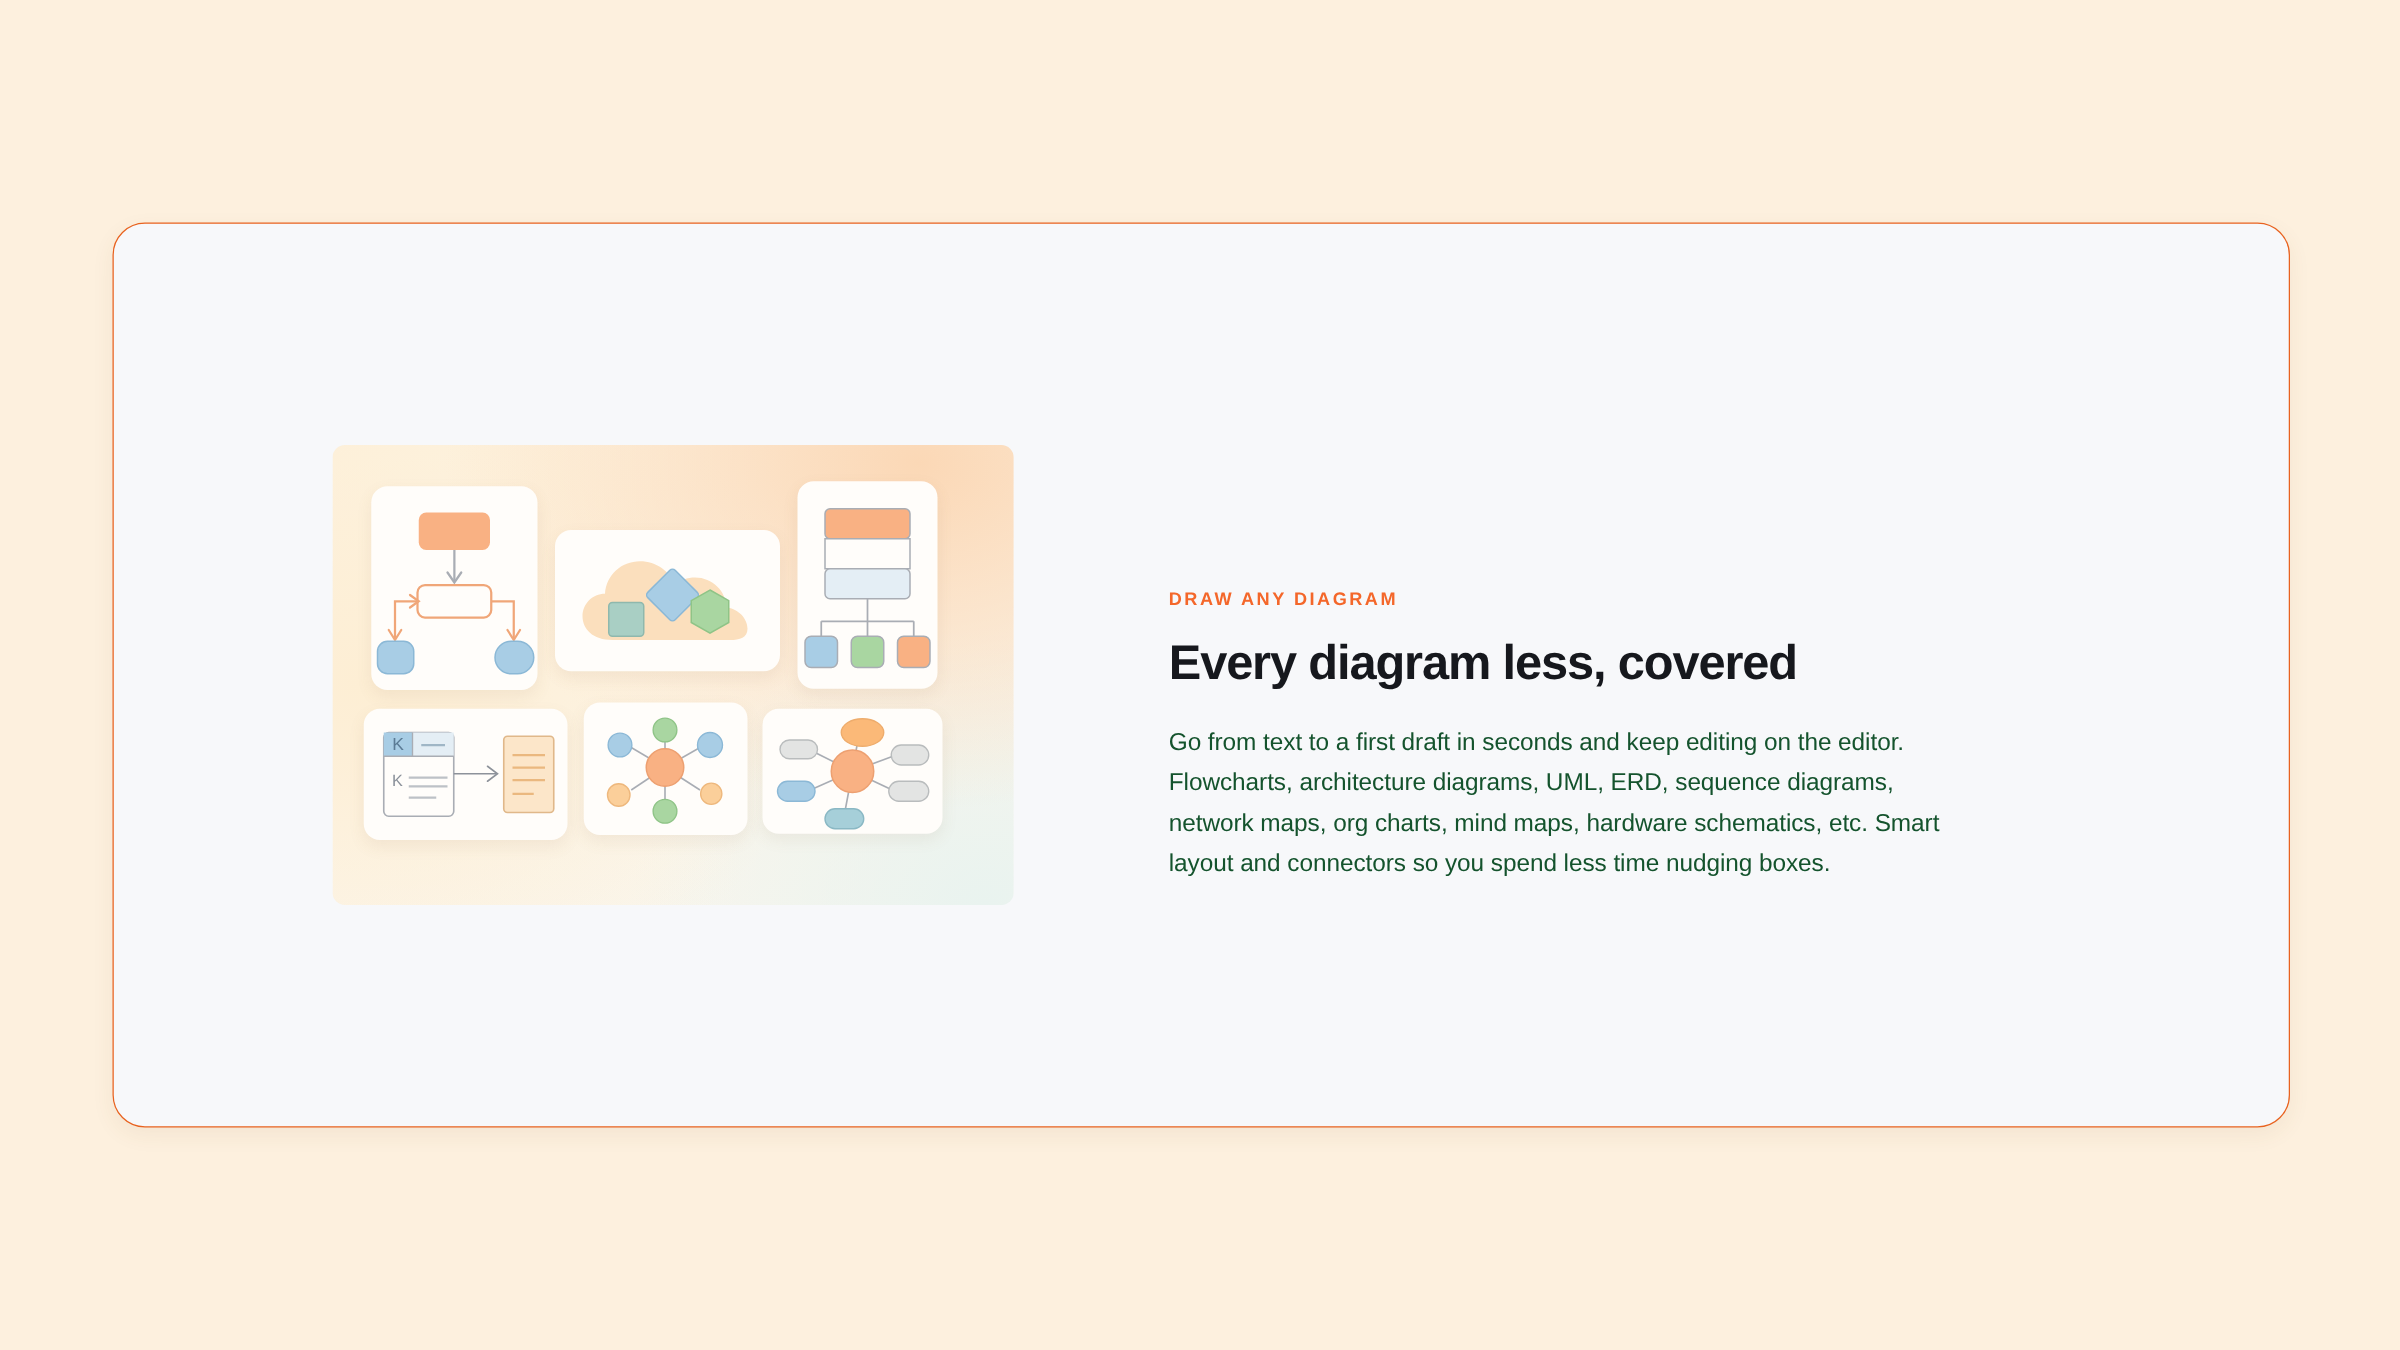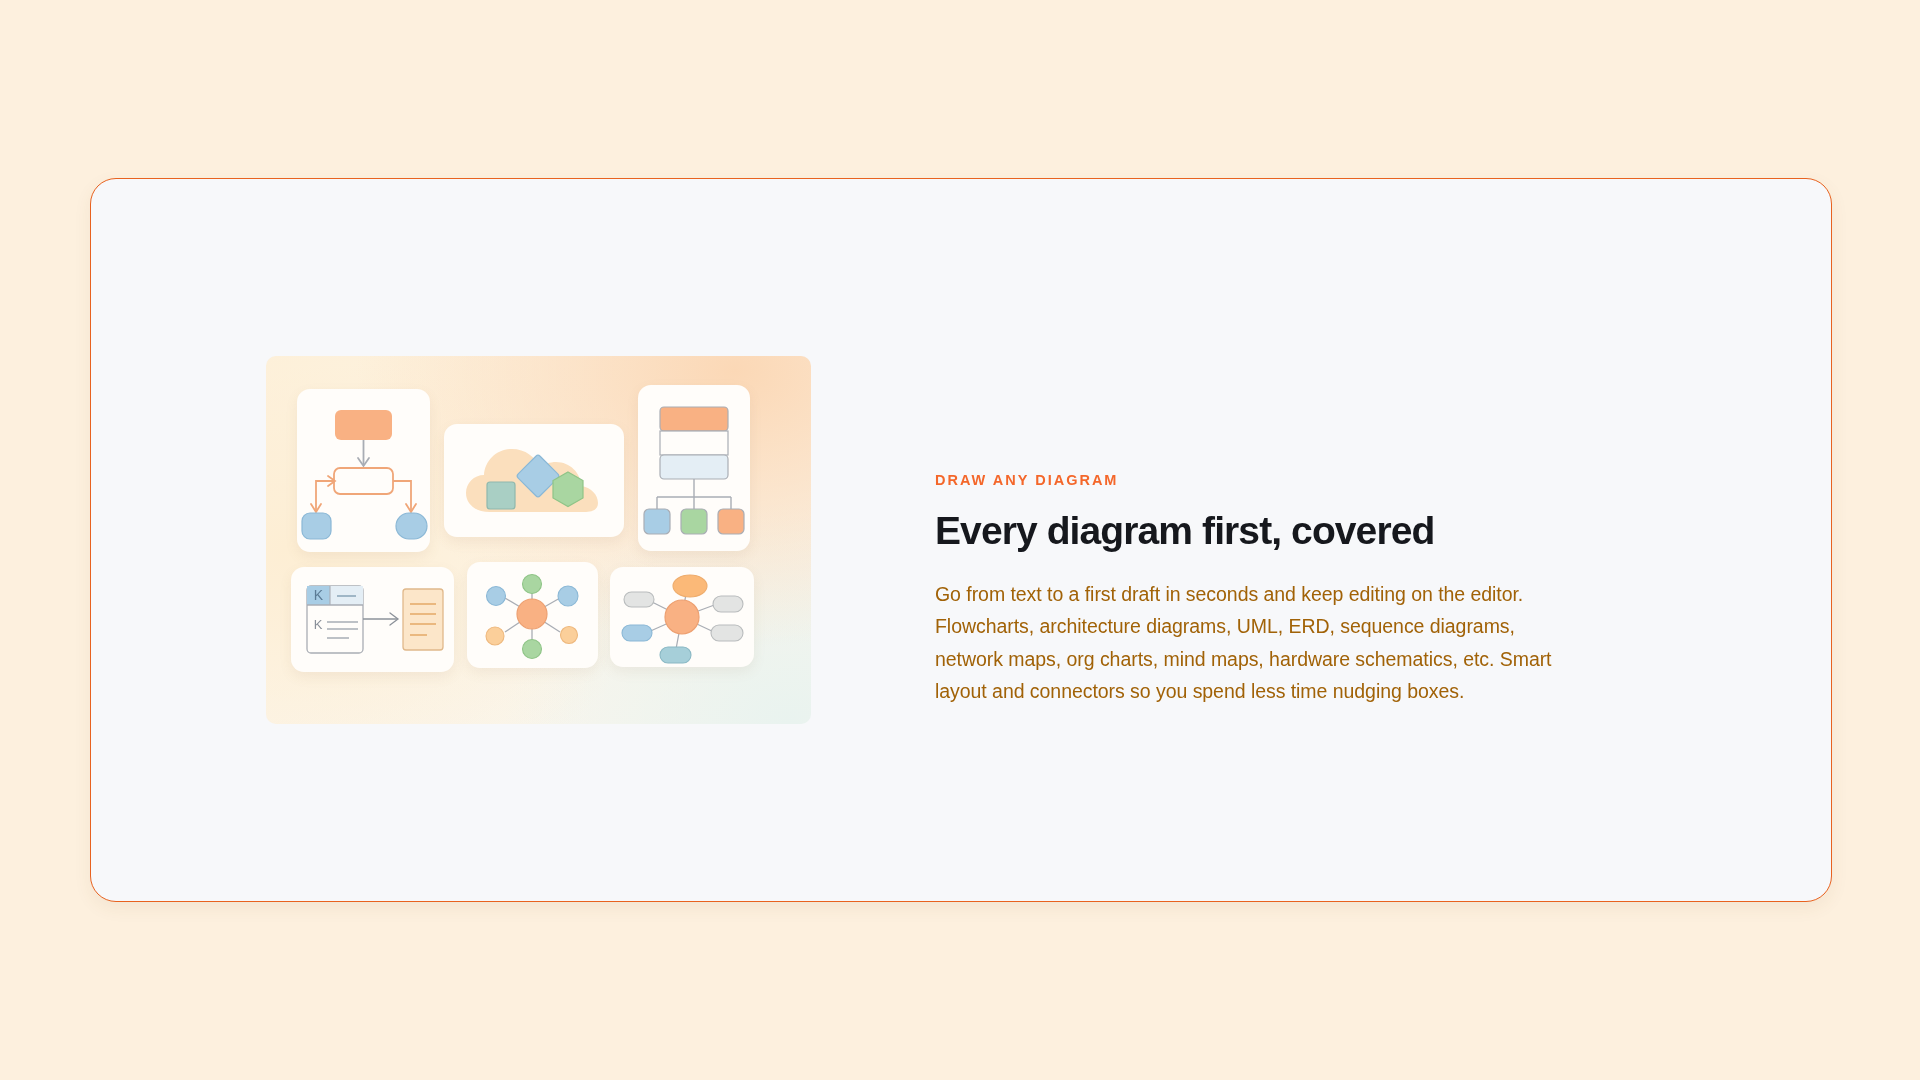--- a/index.html
+++ b/index.html
@@ -90,21 +90,21 @@
 
   .headline {
     color: #16181d;
     font-size: 39px;
     font-weight: bold;
     letter-spacing: -0.9px;
     margin-bottom: 25px;
   }
 
   .body-copy {
-    color: #a16207;
+    color: #14532d;
     font-size: 19.5px;
     line-height: 32.4px;
     letter-spacing: -0.05px;
   }
 </style>
 </head>
 <body>
 
 <div class="feature-card">
   <div class="card-inner">
@@ -204,18 +204,18 @@
           <rect x="12" y="58" width="30" height="16" rx="8" fill="#a8cde5" stroke="#8bb8d6" stroke-width="1.1"></rect>
           <rect x="50" y="80" width="31" height="16" rx="8" fill="#a6cfd9" stroke="#8ab8c4" stroke-width="1.1"></rect>
           <rect x="101" y="58" width="32" height="16" rx="8" fill="#e3e4e3" stroke="#b9bcbd" stroke-width="1.1"></rect>
           <rect x="103" y="29" width="30" height="16" rx="8" fill="#e3e4e3" stroke="#b9bcbd" stroke-width="1.1"></rect>
         </svg>
       </div>
     </div>
 
     <div class="text-col">
       <div class="eyebrow">DRAW ANY DIAGRAM</div>
-      <h2 class="headline">Every diagram first, covered</h2>
+      <h2 class="headline">Every diagram less, covered</h2>
       <p class="body-copy">Go from text to a first draft in seconds and keep editing on the editor. Flowcharts, architecture diagrams, UML, ERD, sequence diagrams, network maps, org charts, mind maps, hardware schematics, etc. Smart layout and connectors so you spend less time nudging boxes.</p>
     </div>
 
   </div>
 </div>
 
 </body></html>

